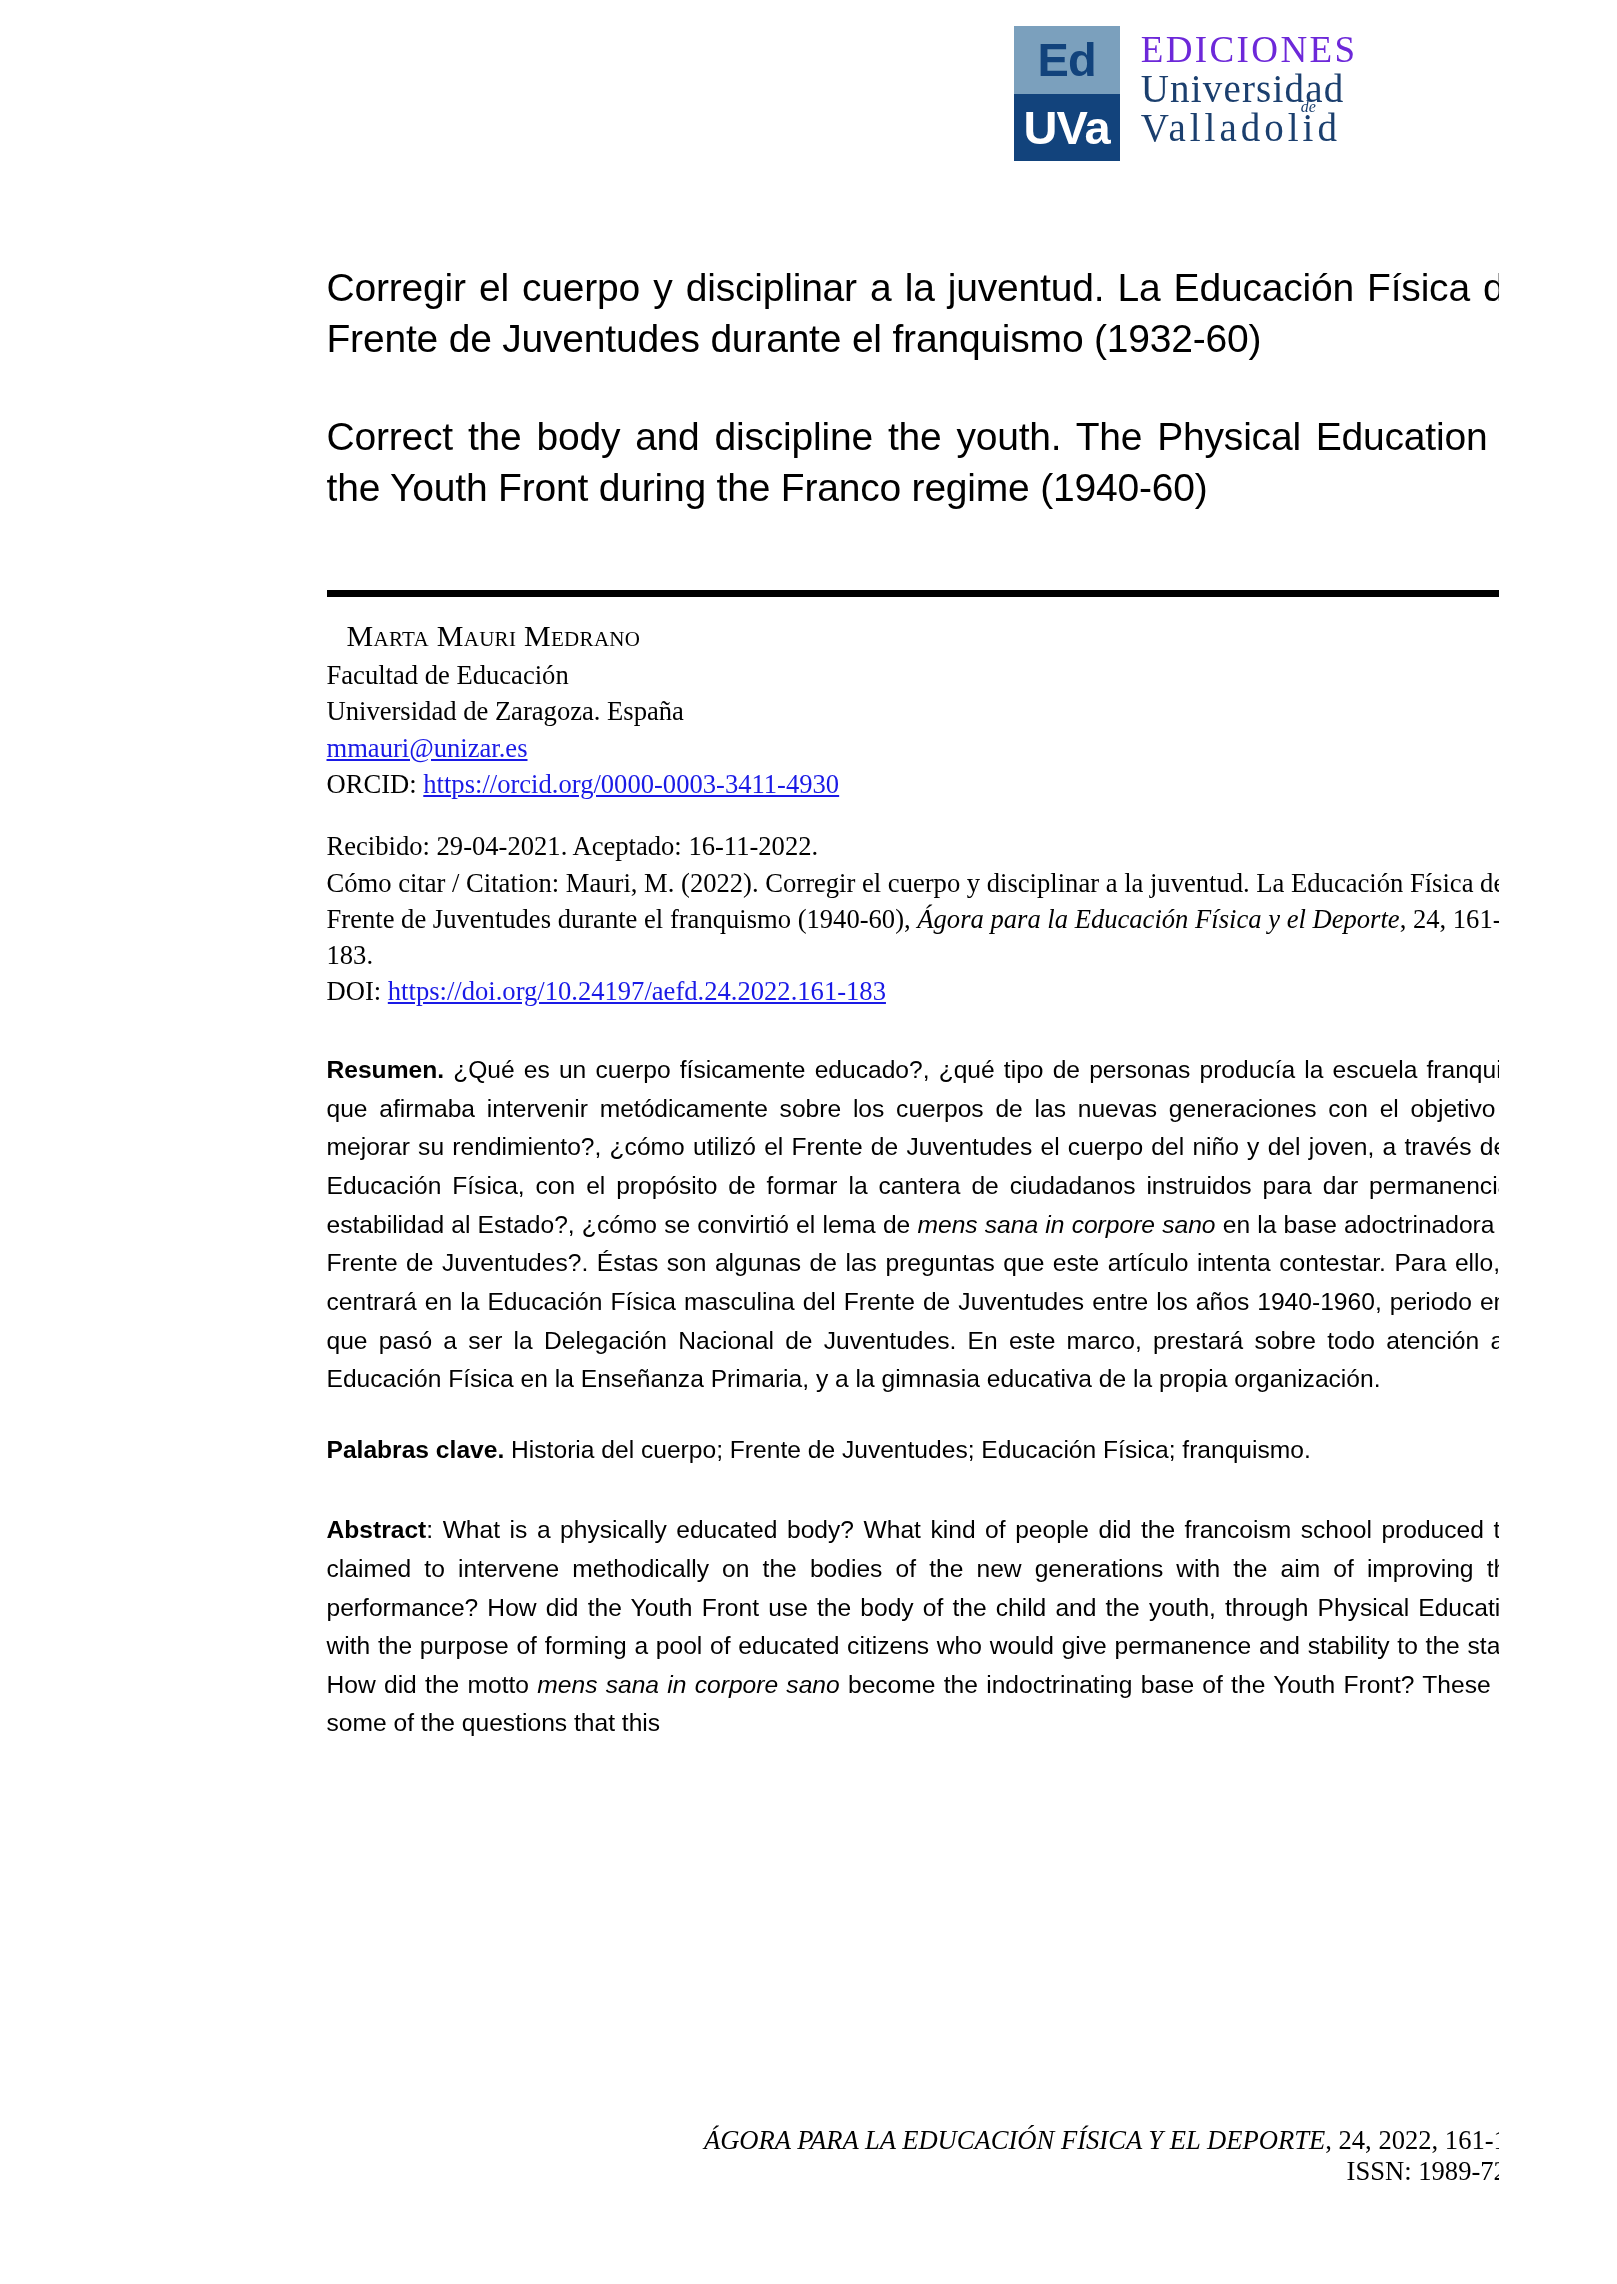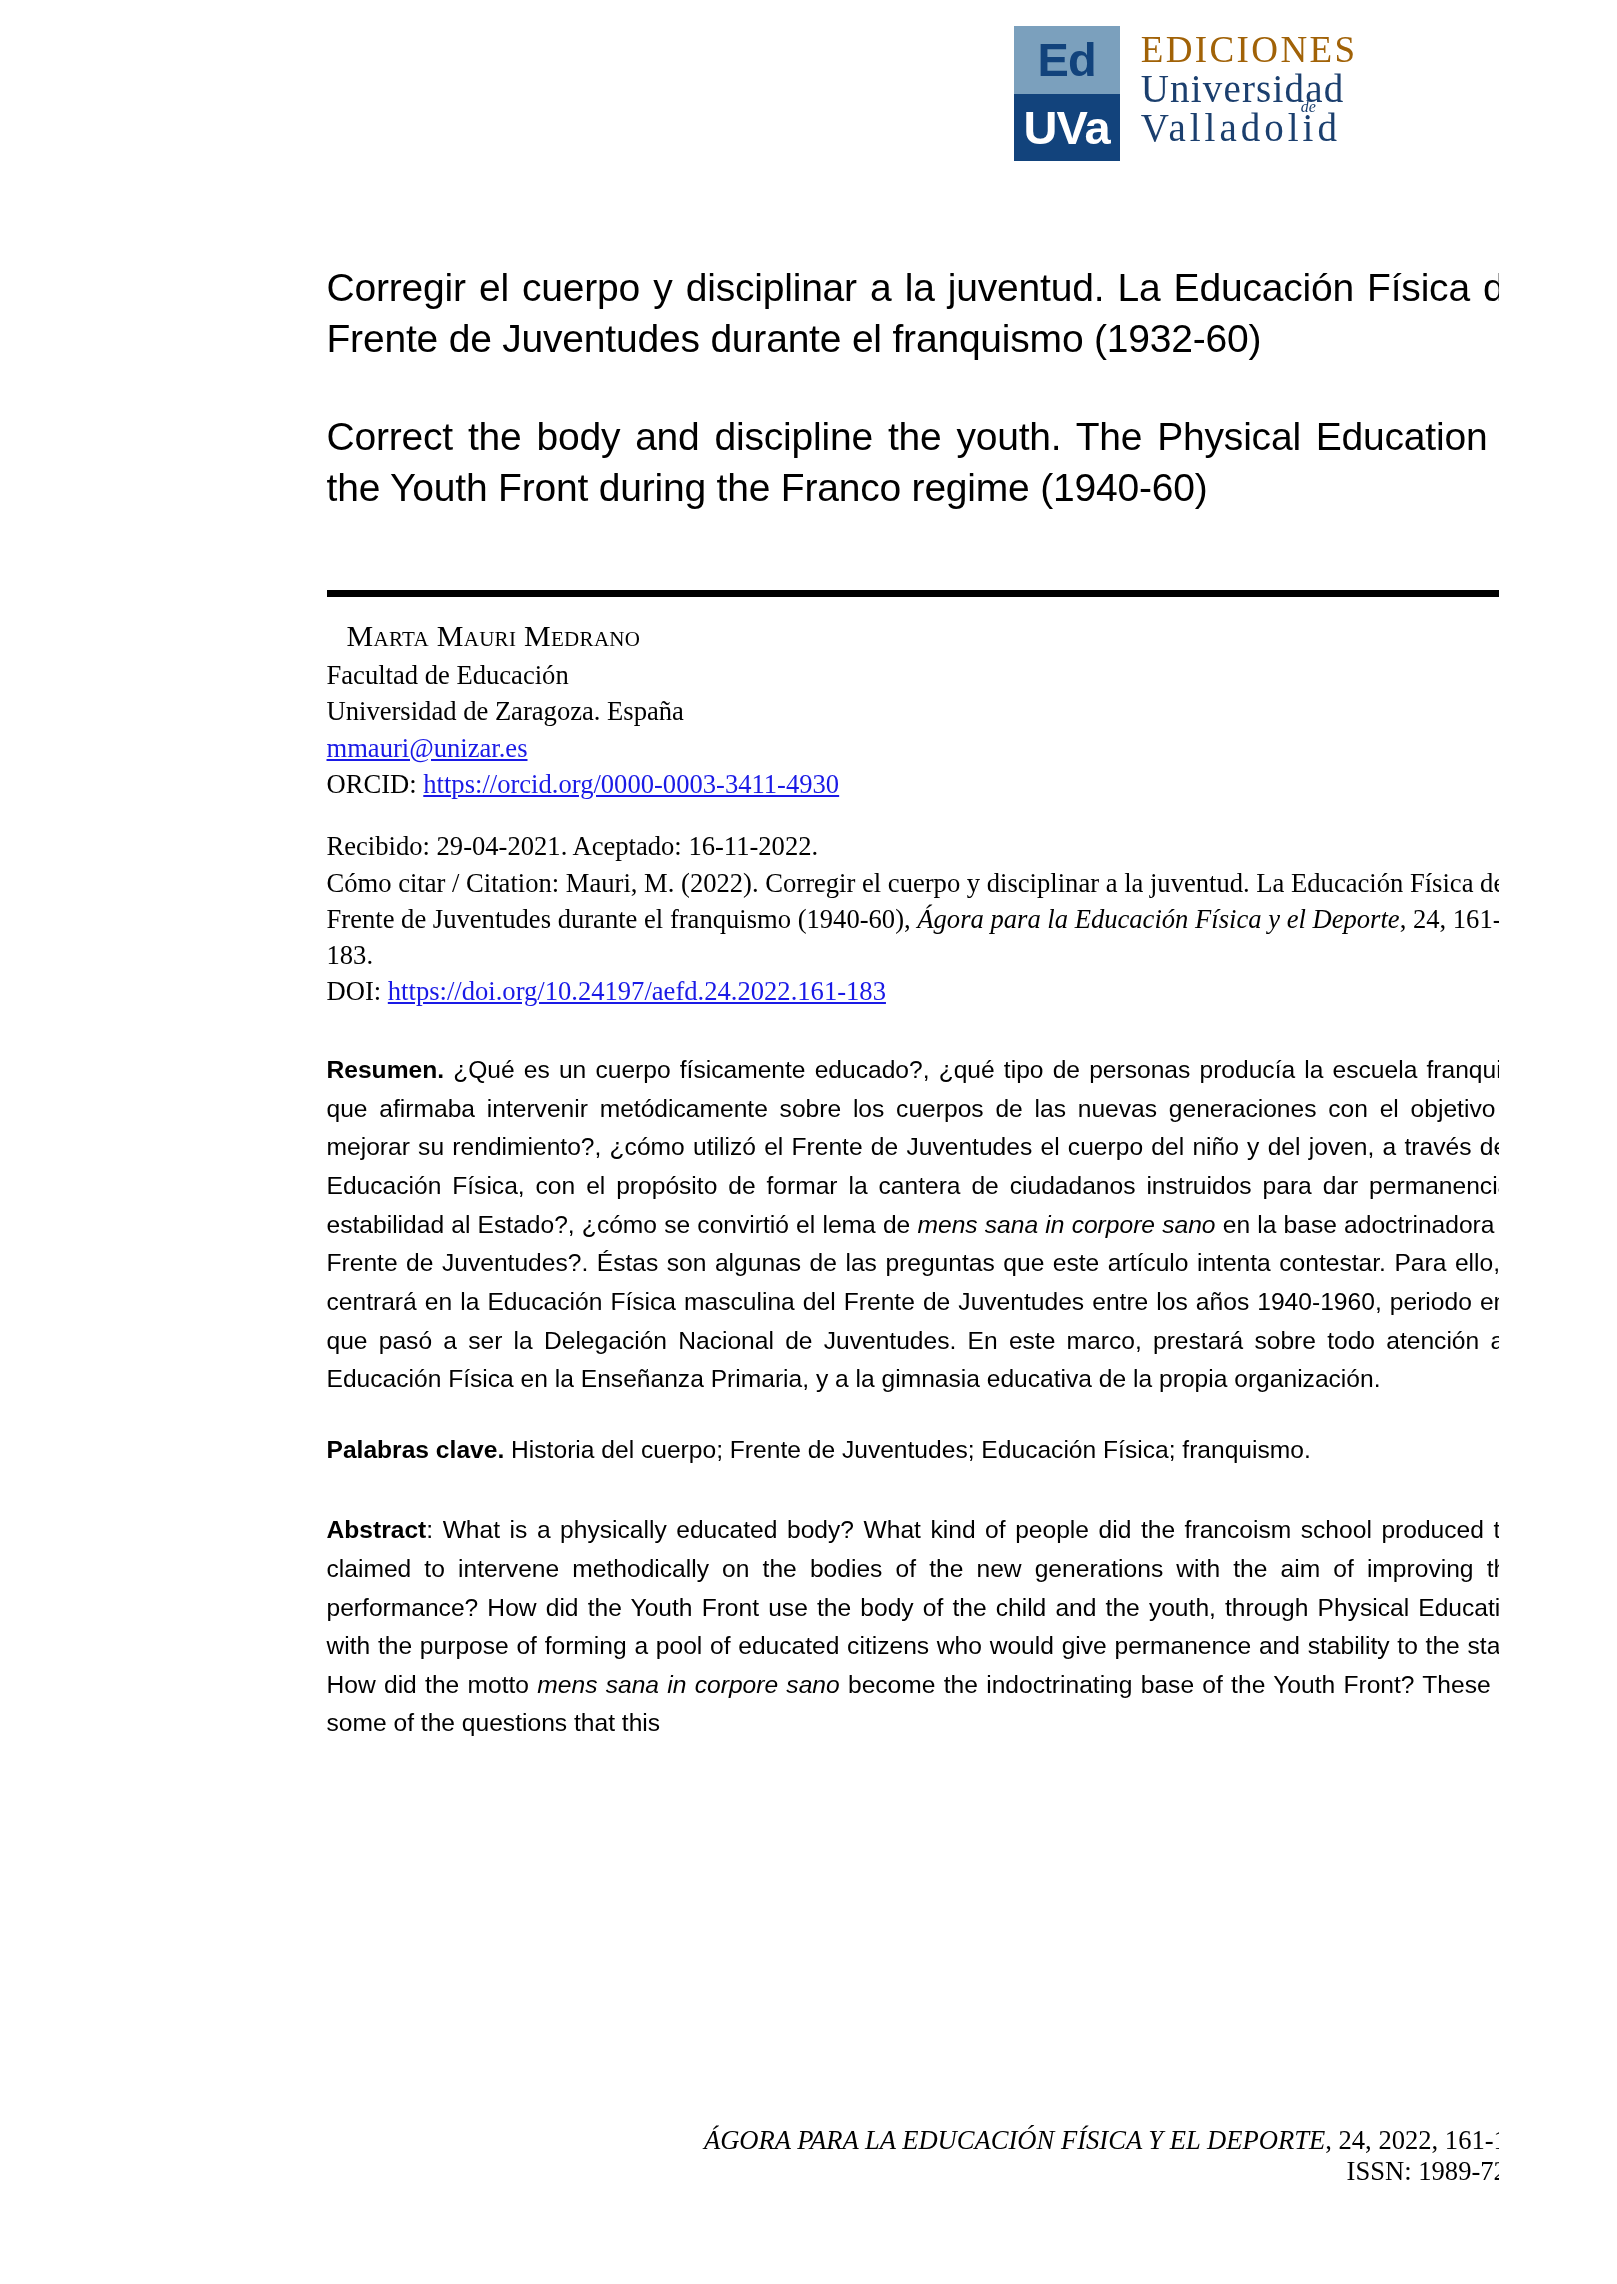--- a/index.html
+++ b/index.html
@@ -64,21 +64,21 @@
   .logo-words {
     font-family: "Liberation Serif", serif;
     color: #1d4f82;
     line-height: 1.02;
     padding-top: 4.8px;
   }
 
   .logo-words .lw1 {
     font-size: 37px;
     letter-spacing: 2.4px;
-    color: #a16207;
+    color: #6d28d9;
   }
 
   .logo-words .lw2 {
     font-size: 39px;
     letter-spacing: 1.2px;
     color: #1b3f6e;
   }
 
   .logo-words .lw3 {
     font-size: 39px;

